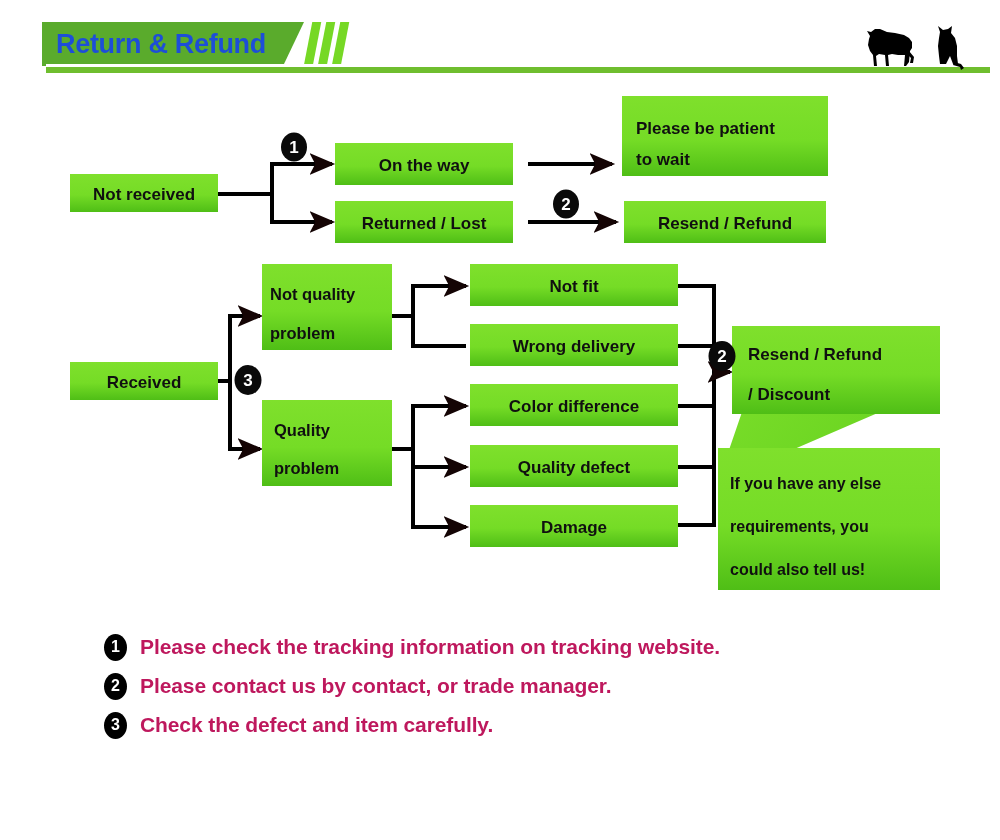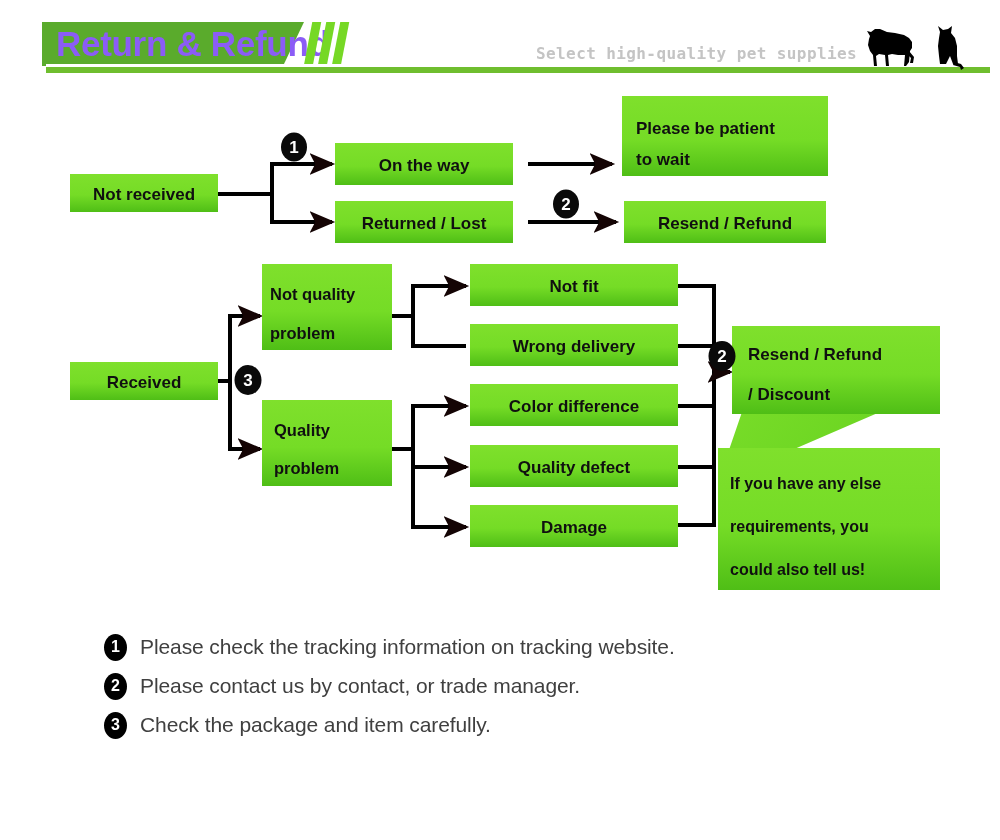--- a/index.html
+++ b/index.html
@@ -26,23 +26,23 @@
     left: 42px; top: 22px;
     width: 262px; height: 44px;
     background: #5aab2c;
     clip-path: polygon(0 0, 100% 0, 92% 100%, 0 100%);
   }
   #title-text {
     position: absolute;
     left: 56px; top: 26px;
     width: 280px;
     font-family: "Liberation Sans", sans-serif;
-    font-size: 35px;
-    font-weight: bold;
-    color: #8b5cf6;
+    font-size: 27px;
+    font-weight: bold;
+    color: #1d4ed8;
     letter-spacing: -0.3px;
     white-space: nowrap;
     line-height: 36px;
   }
   .stripe {
     position: absolute;
     top: 22px;
     width: 9px; height: 44px;
     background: #76d825;
     transform: skewX(-11deg);
@@ -144,36 +144,35 @@
     font-size: 16px;
     font-weight: bold;
     display: flex;
     align-items: center;
     justify-content: center;
     line-height: 1;
   }
   .note-text {
     font-family: "Liberation Sans", sans-serif;
     font-size: 21px;
-    font-weight: normal;
-    color: #404040;
+    font-weight: bold;
+    color: #be185d;
     white-space: nowrap;
     letter-spacing: -0.1px;
   }
 </style>
 </head>
 <body>
 
 <div id="header">
   <div id="title-plate"></div>
   <div id="title-text">Return &amp; Refund</div>
   <div class="stripe" id="stripe-1"></div>
   <div class="stripe" id="stripe-2"></div>
   <div class="stripe" id="stripe-3"></div>
-  <div id="tagline">Select high-quality pet supplies</div>
   <div id="header-rule-thin"></div>
   <div id="header-rule"></div>
 
   <svg id="pets" viewBox="0 0 110 46">
 
     <g fill="#000000">
       <path d="M8,12 L5,7 L9,8 L13,5 L18,5 L25,8 L33,9 L42,11 L47,14 L50,18 L50,24
                L48,27 L47,38 L44,42 L42,42 L43,31 L36,31 L30,30 L26,31 L27,42 L24,42
                L23,31 L17,30 L14,32 L15,42 L12,42 L11,31 L8,27 L6,21 L7,15 Z"></path>
       <path d="M47,27 L52,33 L51,39 L48,39 L49,34 L45,30 Z"></path>
@@ -350,15 +349,15 @@
   <div class="note-row">
     <div class="note-bullet">
       <span class="bullet-circle">2</span>
     </div>
     <div class="note-text">Please contact us by contact, or trade manager.</div>
   </div>
   <div class="note-row">
     <div class="note-bullet">
       <span class="bullet-circle">3</span>
     </div>
-    <div class="note-text">Check the package and item carefully.</div>
+    <div class="note-text">Check the defect and item carefully.</div>
   </div>
 </div>
 
 </body></html>

